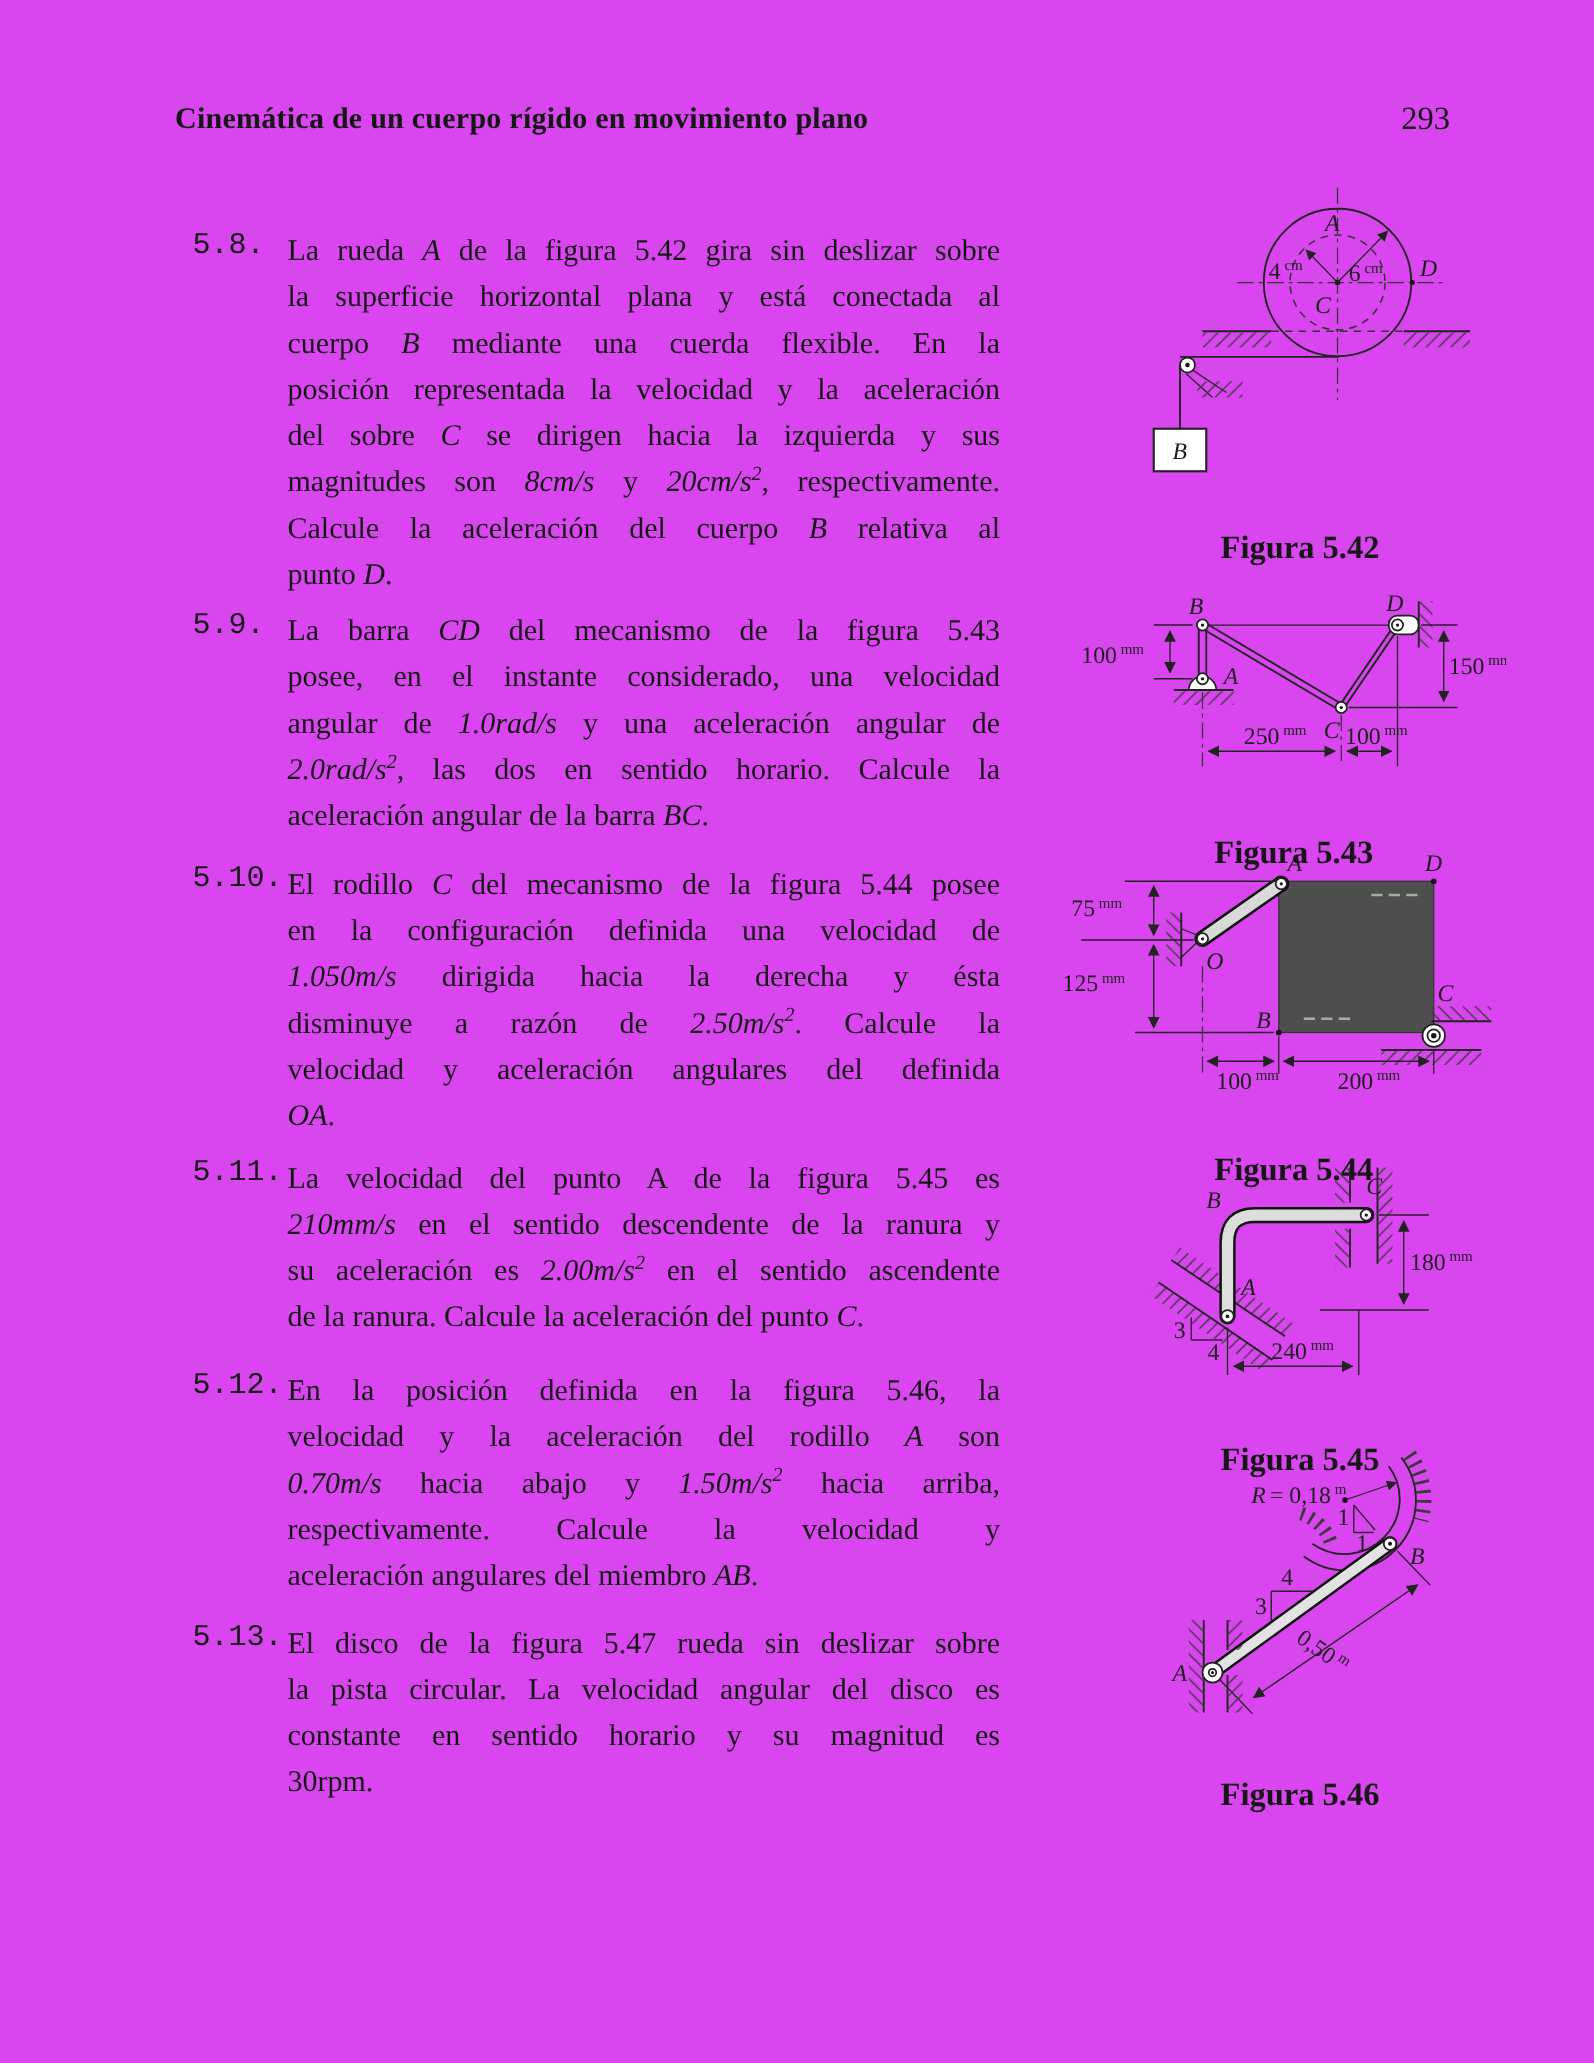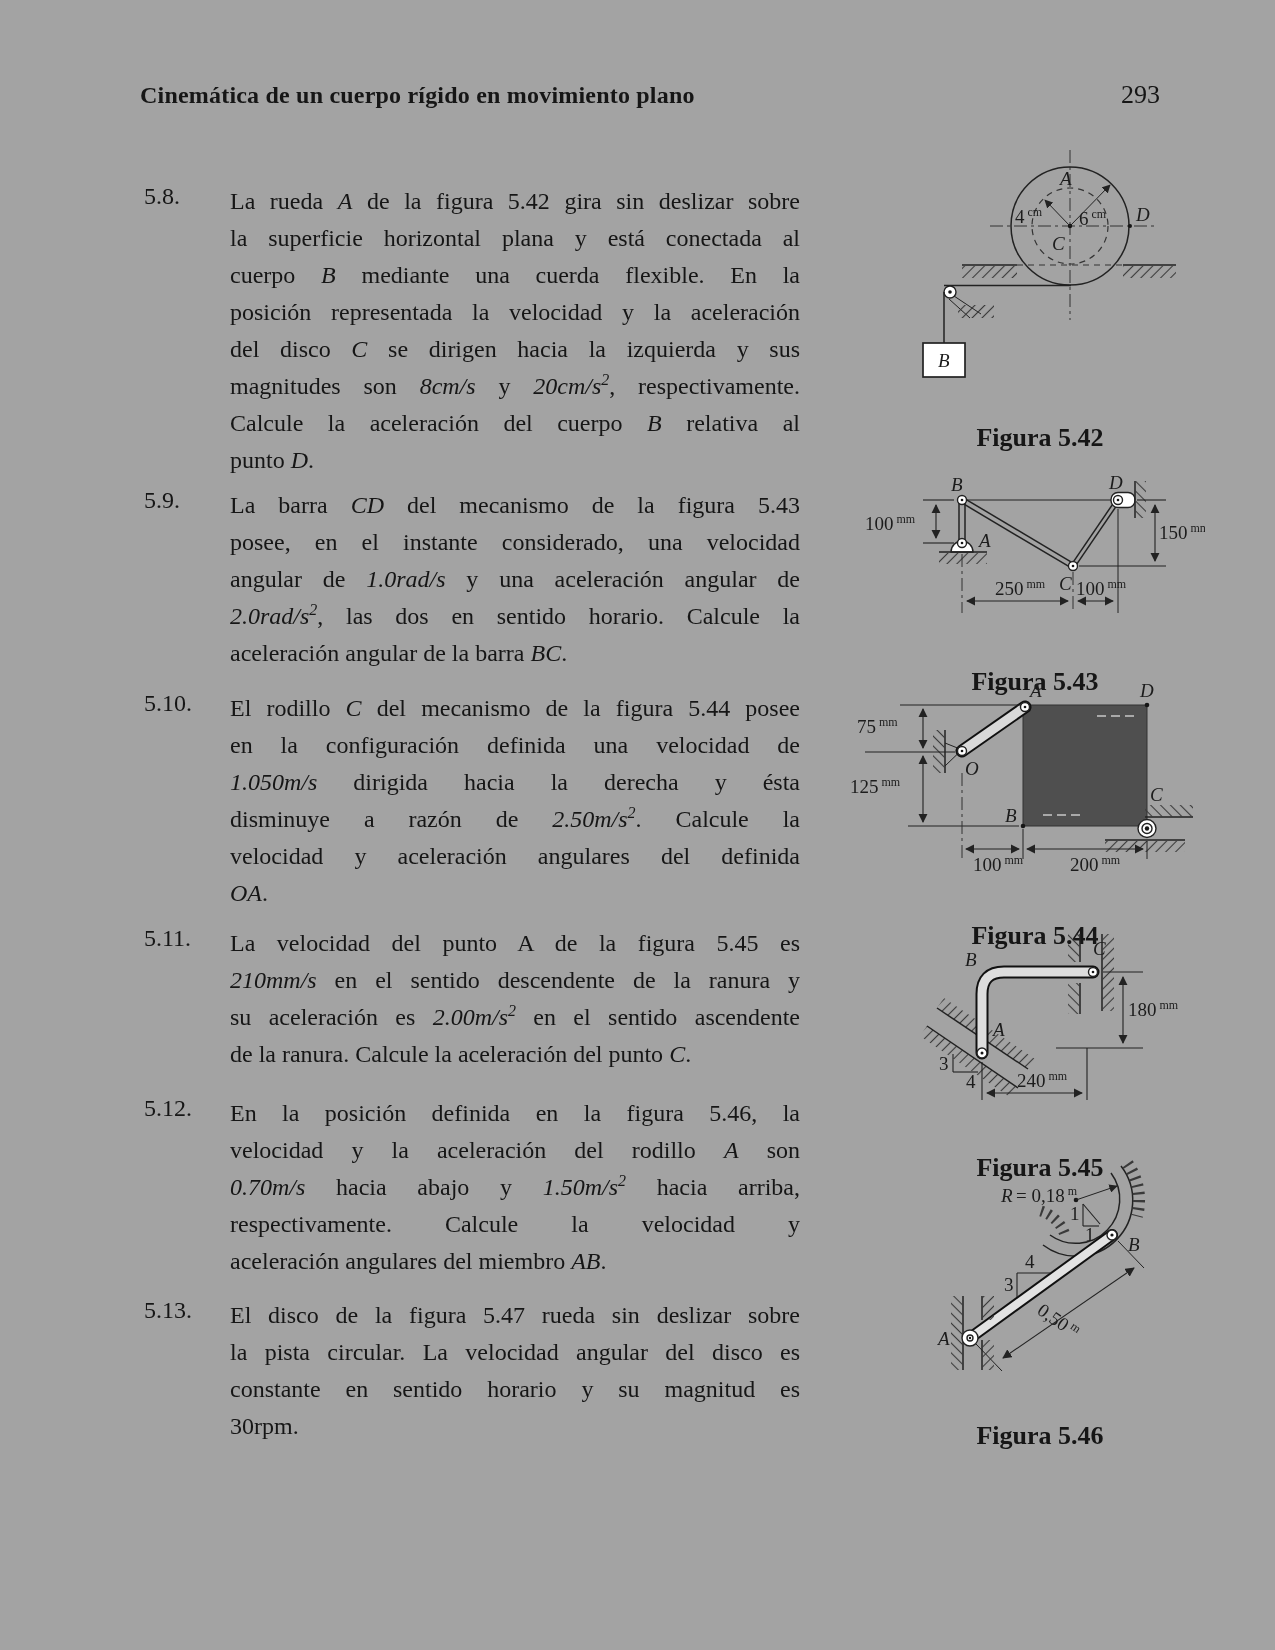--- a/index.html
+++ b/index.html
@@ -1,25 +1,25 @@
 <!DOCTYPE html>
 <html><head>
 <meta charset="utf-8">
 <style>
   html,body { margin:0; padding:0; background:#e8e8e8; }
   .page {
     position:relative; width:1275px; height:1650px; margin:0 auto;
-    background:#a3a3a3; font-family:"Liberation Serif", serif; color:#161616;
+    background:#d946ef; font-family:"Liberation Serif", serif; color:#161616;
     overflow:hidden;
   }
   .header-title { position:absolute; left:140px; top:82px; font-weight:bold; font-size:24px; letter-spacing:.2px; }
   .page-number { position:absolute; left:1080px; top:80px; width:80px; text-align:right; font-size:26px; }
 
   .problem { position:absolute; left:140px; width:662px; }
-  .pnum { position:absolute; left:4px; top:0; font-size:24px; }
+  .pnum { position:absolute; left:14px; top:0; font-size:24px;font-family:Liberation Mono, monospace; }
   .ptext { margin-left:90px; width:570px; font-size:24px; }
   .tline { text-align:justify; text-align-last:justify; line-height:37px; height:37px; overflow:visible; }
   .tline.tlast { text-align-last:left; }
   .it { font-style:italic; }
   .sup { position:relative; top:-9px; font-size:16px; }
 
   .fig { position:absolute; }
   .fcap { position:absolute; font-weight:bold; font-size:26px; text-align:center; width:300px;margin-top:45px; }
 
   svg text.flabel { font-family:"Liberation Serif", serif; font-size:19px; fill:#1c1c1c; }
@@ -55,21 +55,21 @@
   <div class="page-number">293</div>
 
   <div id="problems">
       <div class="problem" style="top: 183px;">
         <span class="pnum">5.8.</span>
         <div class="ptext">
           <div class="tline"><span>La rueda </span><span class="it">A</span><span> de la figura 5.42 gira sin deslizar sobre</span></div>
           <div class="tline"><span>la superficie horizontal plana y está conectada al</span></div>
           <div class="tline"><span>cuerpo </span><span class="it">B</span><span> mediante una cuerda flexible. En la</span></div>
           <div class="tline"><span>posición representada la velocidad y la aceleración</span></div>
-          <div class="tline"><span>del disco </span><span class="it">C</span><span> se dirigen hacia la izquierda y sus</span></div>
+          <div class="tline"><span>del sobre </span><span class="it">C</span><span> se dirigen hacia la izquierda y sus</span></div>
           <div class="tline"><span>magnitudes son </span><span class="it">8cm/s</span><span> y </span><span class="it">20cm/s</span><span class="it sup">2</span><span>, respectivamente.</span></div>
           <div class="tline"><span>Calcule la aceleración del cuerpo </span><span class="it">B</span><span> relativa al</span></div>
           <div class="tline tlast"><span>punto </span><span class="it">D</span><span>.</span></div>
         </div>
       </div>
       <div class="problem" style="top: 487px;">
         <span class="pnum">5.9.</span>
         <div class="ptext">
           <div class="tline"><span>La barra </span><span class="it">CD</span><span> del mecanismo de la figura 5.43</span></div>
           <div class="tline"><span>posee, en el instante considerado, una velocidad</span></div>

